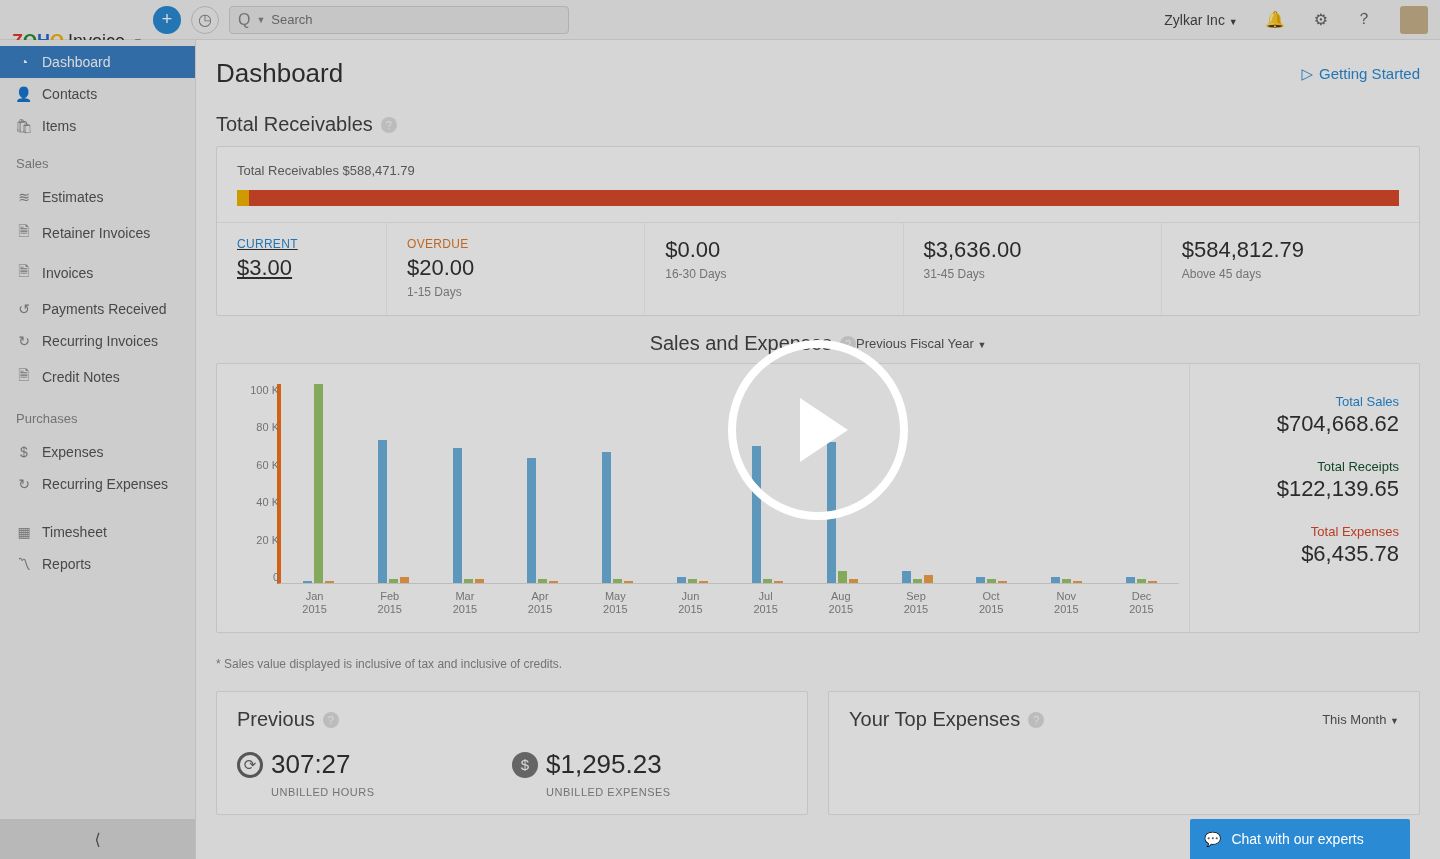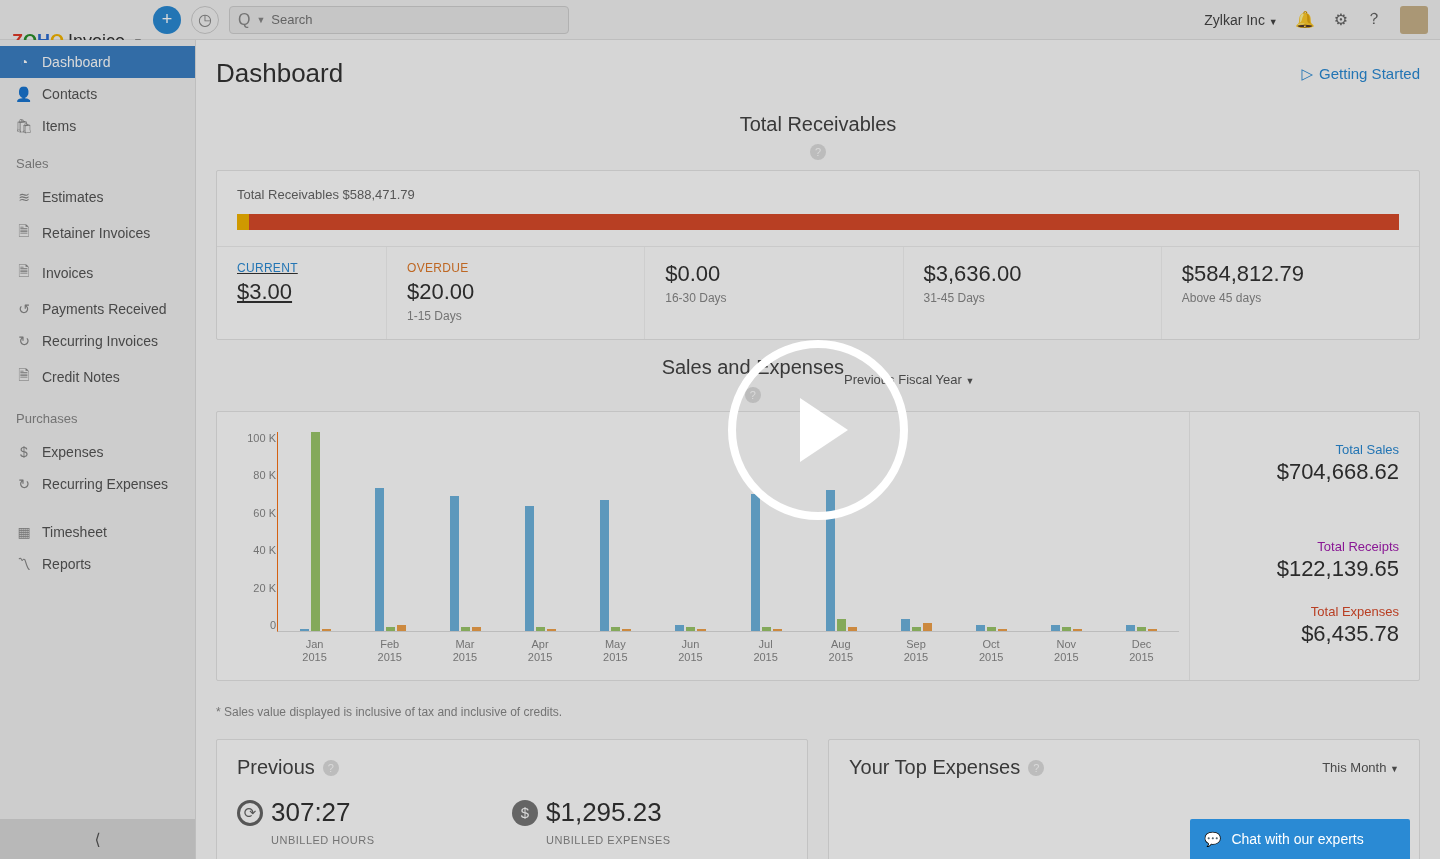--- a/index.html
+++ b/index.html
@@ -8,69 +8,69 @@
   
   .topbar { height:40px; background:#f3f3f3; border-bottom:1px solid #e0e0e0; display:flex; align-items:center; padding:0 12px; gap:10px; }
   .logo { display:flex; align-items:center; font-size:18px; color:#333; gap:4px;margin-top:44px; }
   .logo-z { font-weight:700; }
   .z1{color:#e03b2a;} .z2{color:#2a8f2a;} .z3{color:#2a6bd1;} .z4{color:#f4b400;}
   .logo-caret { font-size:10px; color:#777; margin-left:4px; }
   .round-btn { width:28px; height:28px; border-radius:50%; background:#2a8ad4; color:#fff; display:flex; align-items:center; justify-content:center; font-size:18px; cursor:pointer; }
   .clock-btn { width:28px; height:28px; border-radius:50%; border:1px solid #ccc; display:flex; align-items:center; justify-content:center; color:#888; cursor:pointer; }
   .searchwrap { display:flex; align-items:center; background:#e9e9e9; border:1px solid #d0d0d0; border-radius:4px; height:28px; width:340px; padding:0 8px; gap:6px; color:#888; }
   .searchwrap input { flex:1; border:none; background:transparent; outline:none; font-size:13px; color:#333; }
-  .topbar-right { margin-left:auto; display:flex; align-items:center; gap:18px; color:#666; }
+  .topbar-right { margin-left:auto; display:flex; align-items:center; gap:28px; color:#666; }
   .org { font-size:14px; color:#444; cursor:pointer; }
   .top-icon { cursor:pointer; font-size:16px; color:#666; }
   .avatar { width:28px; height:28px; background:#c8b28a; border-radius:3px; }
   
   .layout { display:flex; height:calc(100% - 40px); }
   .sidebar { width:196px; background:#f1f1f1; border-right:1px solid #e0e0e0; display:flex; flex-direction:column; }
   .nav { list-style:none; padding-top:6px; }
   .nav li { display:flex; align-items:center; gap:10px; padding:8px 16px; font-size:14px; color:#555; cursor:pointer; }
   .nav li.active { background:#3b7fc4; color:#fff; }
   .nav li.active .nav-icon { color:#fff; }
   .nav-icon { width:16px; display:flex; justify-content:center; color:#888; font-size:14px; }
   .nav-section { padding:14px 16px 4px; font-size:13px; color:#888; }
   .sidebar-collapse { margin-top:auto; height:40px; background:#d9d9d9; display:flex; align-items:center; justify-content:center; color:#555; cursor:pointer; }
   
   .main { flex:1; overflow-y:auto; padding:0 0 40px 0; background:#fcfcfc; position:relative; }
   .page-header { display:flex; align-items:center; justify-content:space-between; padding:18px 20px 24px; }
   .page-title { font-size:26px; font-weight:400; color:#333; }
   .getting-started { color:#2a8ad4; font-size:15px; display:flex; align-items:center; gap:6px; cursor:pointer; }
   .card { background:#fff; border:1px solid #e5e5e5; border-radius:2px; margin:0 20px 16px; }
-  .section-title { font-size:20px; color:#444; padding:0 20px 10px; display:flex; align-items:center; gap:8px;flex-direction:column; }
+  .section-title { font-size:20px; color:#444; padding:0 20px 10px; display:flex; align-items:center; gap:8px; }
   .help-q { width:16px; height:16px; border-radius:50%; background:#ddd; color:#fff; font-size:11px; display:flex; align-items:center; justify-content:center; }
   
   .recv-total { padding:16px 20px 6px; font-size:13px; color:#666; }
   .recv-bar { height:16px; margin:6px 20px 16px; background:#d94a2a; display:flex; }
   .recv-bar .seg-current { width:1%; background:#f4b400; height:100%; }
   .recv-cols { display:flex; border-top:1px solid #eee; }
   .recv-col { flex:1; padding:14px 20px 16px; border-right:1px solid #f2f2f2; }
   .recv-col:last-child{border-right:none;}
   .recv-label { font-size:12px; letter-spacing:.3px; margin-bottom:4px; }
   .recv-label.current{color:#2a8ad4;} .recv-label.overdue{color:#e07a2a;}
   .recv-amount { font-size:22px; color:#333; }
   .recv-sub { font-size:12px; color:#888; margin-top:4px; }
   .recv-col.first{flex:0 0 170px;text-decoration:underline;}
   
   .se-header { display:flex; align-items:center; justify-content:center; padding:0 20px 8px; }
   .se-range { font-size:13px; color:#555; cursor:pointer; }
   .se-body { display:flex; }
   .chart { flex:1; padding:20px 10px 16px 20px; position:relative; }
-  .chart-grid { position:relative; height:200px; margin-left:40px; border-left:1px solid #f97316; border-bottom:1px solid #ddd; }
+  .chart-grid { position:relative; height:200px; margin-left:40px; border-left:4px solid #f97316; border-bottom:1px solid #ddd; }
   .yticks { position:absolute; left:-42px; top:0; bottom:0; width:40px; display:flex; flex-direction:column; justify-content:space-between; text-align:right; font-size:11px; color:#888; }
   .bars { position:absolute; left:0; right:0; bottom:0; top:0; display:flex; align-items:flex-end; }
   .month { flex:1; display:flex; justify-content:center; align-items:flex-end; gap:2px; height:100%; }
   .bar { width:9px; }
   .bar.sales{background:#6eb3dd;} .bar.receipts{background:#9cc76a;} .bar.expenses{background:#f0a24a;}
   .xlabels { margin-left:40px; display:flex; margin-top:6px; }
   .xlabels .xl { flex:1; text-align:center; font-size:11px; color:#888; line-height:1.2; }
   .se-summary { width:230px; border-left:1px solid #eee; padding:30px 20px; text-align:right; display:flex; flex-direction:column; gap:22px; }
-  .sum-label{font-size:13px;} .sum-label.sales{color:#2a8ad4;} .sum-label.receipts{color:#a21caf;margin-top:32px;} .sum-label.expenses{color:#d94a2a;}
+  .sum-label{font-size:13px;} .sum-label.sales{color:#2a8ad4;} .sum-label.receipts{color:#14532d;} .sum-label.expenses{color:#d94a2a;}
   .sum-val{font-size:22px; color:#333; margin-top:2px;}
   .footnote { font-size:12px; color:#888; padding:8px 20px 20px; }
   
   .bottom-row { display:flex; gap:20px; padding:0 20px; }
   .half-card { flex:1; background:#fff; border:1px solid #e5e5e5; border-radius:2px; padding:16px 20px; }
   .half-header { display:flex; align-items:center; justify-content:space-between; }
   .half-title{font-size:20px; color:#444; display:flex; align-items:center; gap:8px;}
   .proj-stats { display:flex; margin-top:18px; }
   .proj-stat { flex:1; }
   .proj-big { font-size:26px; font-weight:400; color:#333; display:flex; align-items:center; gap:8px; }

